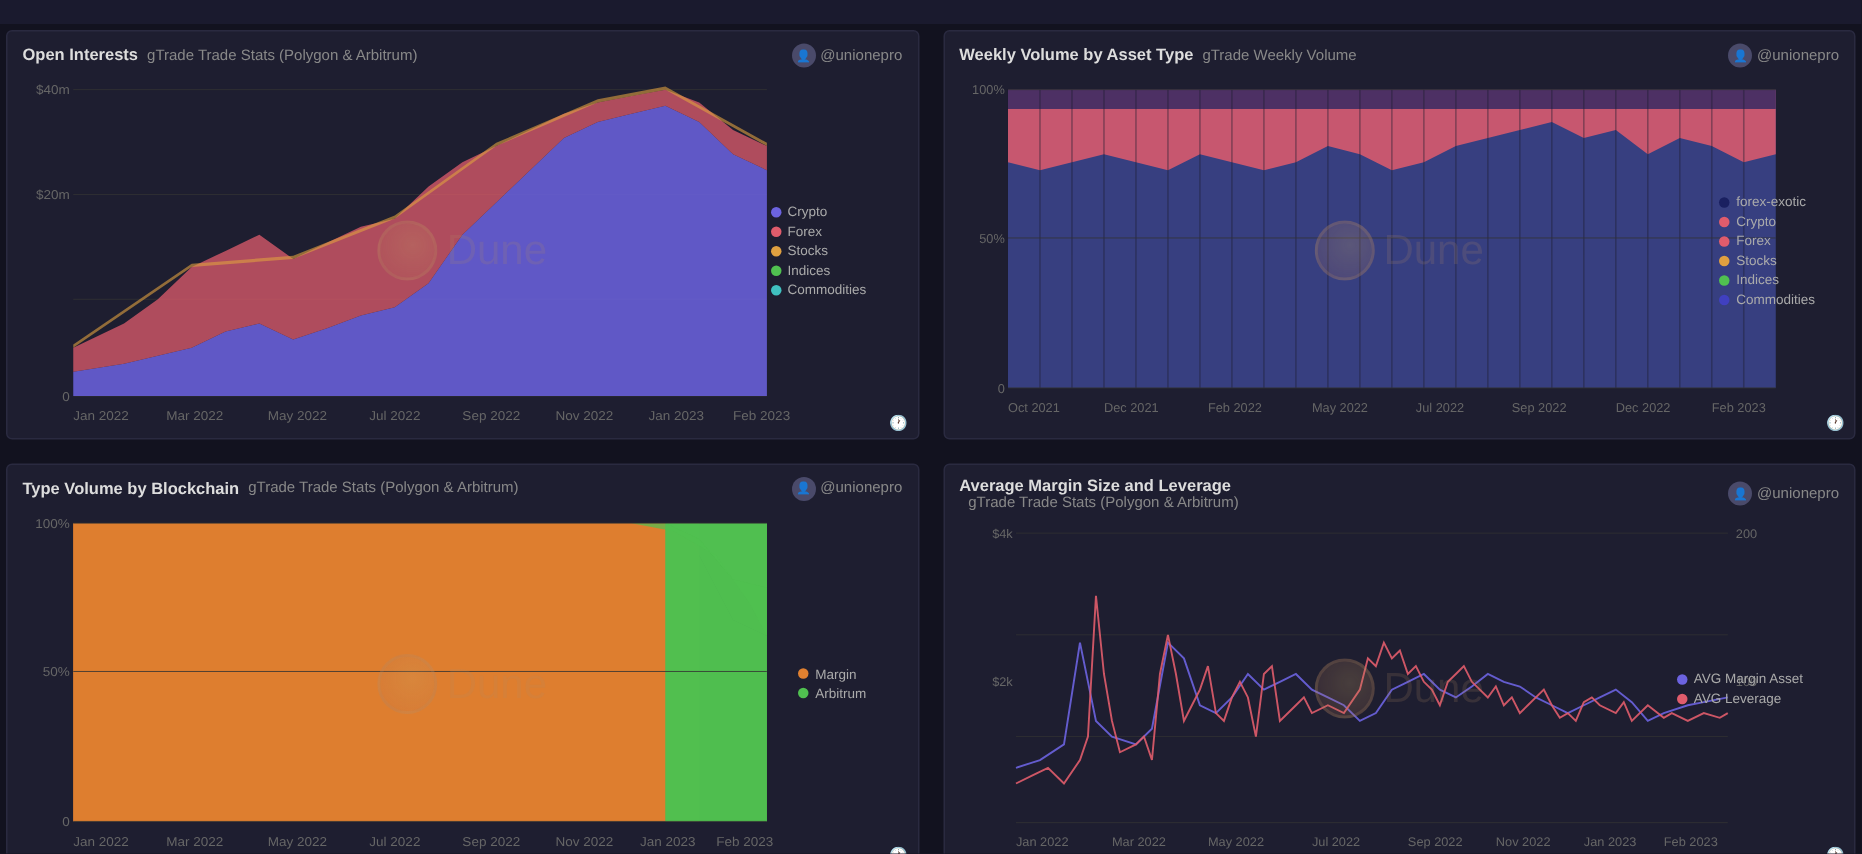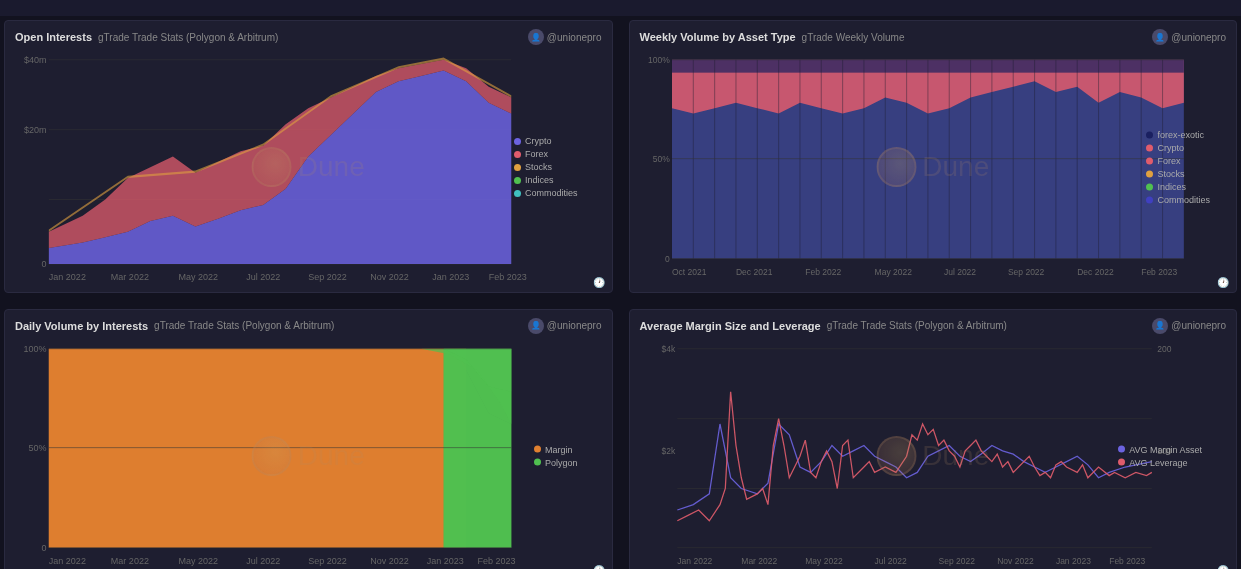--- a/index.html
+++ b/index.html
@@ -306,21 +306,21 @@
             <span>Commodities</span>
           </div>
       </div>
     </div>
     <div class="clock-icon">🕐</div>
   </div>
 
   <div class="chart-card">
     <div class="card-header">
       <div style="display:flex;align-items:center;">
-        <span class="card-title">Daily Volume by Interests</span>
+        <span class="card-title">Type Volume by Blockchain</span>
         <span class="card-subtitle">gTrade Trade Stats (Polygon &amp; Arbitrum)</span>
       </div>
       <div class="card-user">
         <div class="avatar-icon">👤</div>
         <span>@unionepro</span>
       </div>
     </div>
     <div class="chart-area">
       <svg viewBox="0 0 520 220" preserveAspectRatio="none">
 
@@ -356,30 +356,30 @@
         <div class="dune-logo"></div>
         Dune
       </div>
       <div class="legend">
         <div class="legend-item">
             <div class="legend-dot" style="background:#e08030"></div>
             <span>Margin</span>
           </div>
         <div class="legend-item">
             <div class="legend-dot" style="background:#50c050"></div>
-            <span>Polygon</span>
+            <span>Arbitrum</span>
           </div>
       </div>
     </div>
     <div class="clock-icon">🕐</div>
   </div>
 
   <div class="chart-card">
     <div class="card-header">
-      <div style="display:flex;align-items:flex-start;">
+      <div style="display:flex;align-items:flex-start;flex-direction:column;">
         <span class="card-title">Average Margin Size and Leverage</span>
         <span class="card-subtitle">gTrade Trade Stats (Polygon &amp; Arbitrum)</span>
       </div>
       <div class="card-user">
         <div class="avatar-icon">👤</div>
         <span>@unionepro</span>
       </div>
     </div>
     <div class="chart-area">
       <svg viewBox="0 0 550 220" preserveAspectRatio="none">

